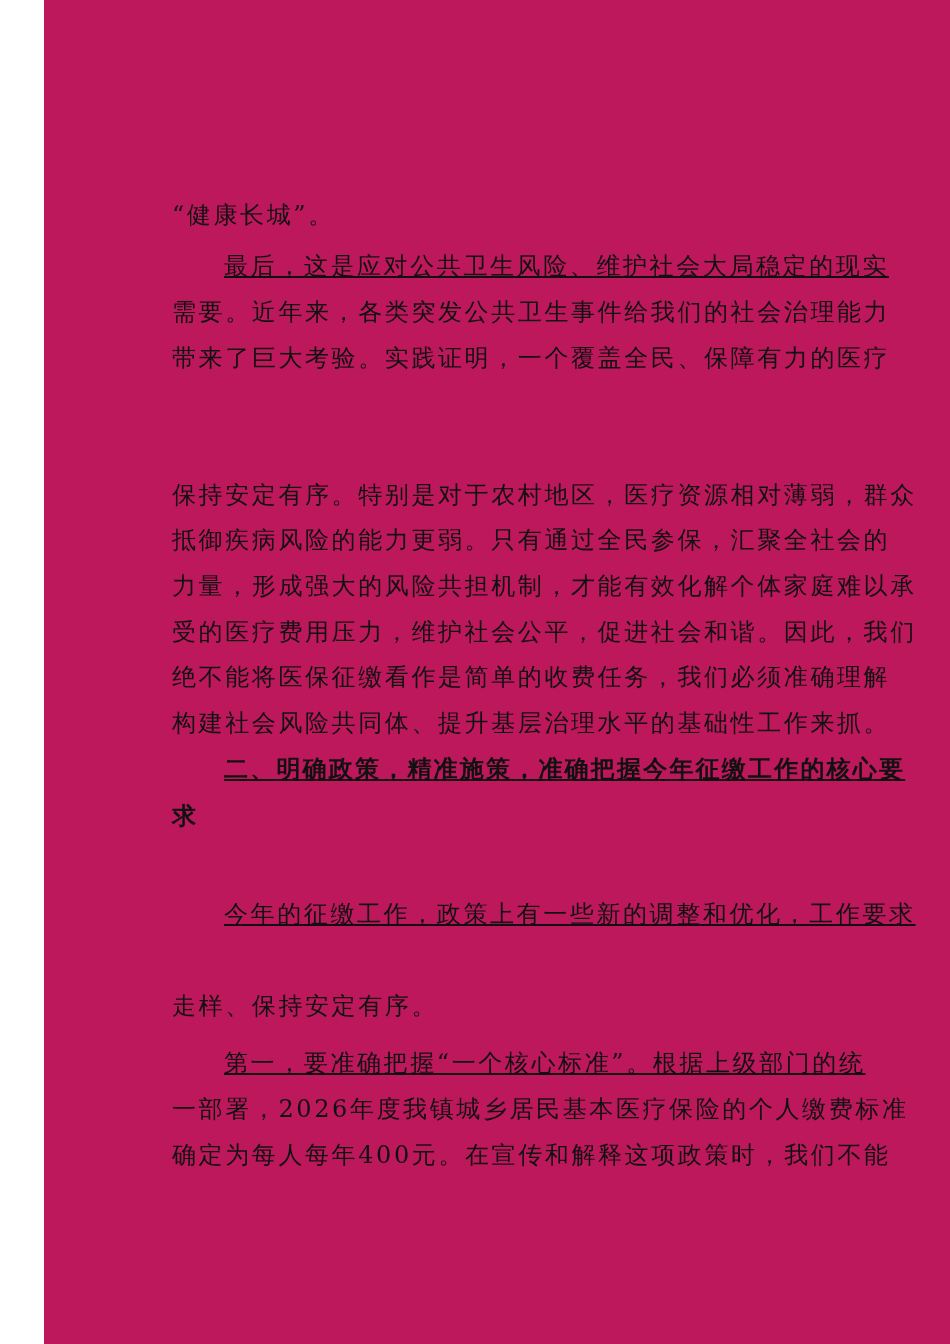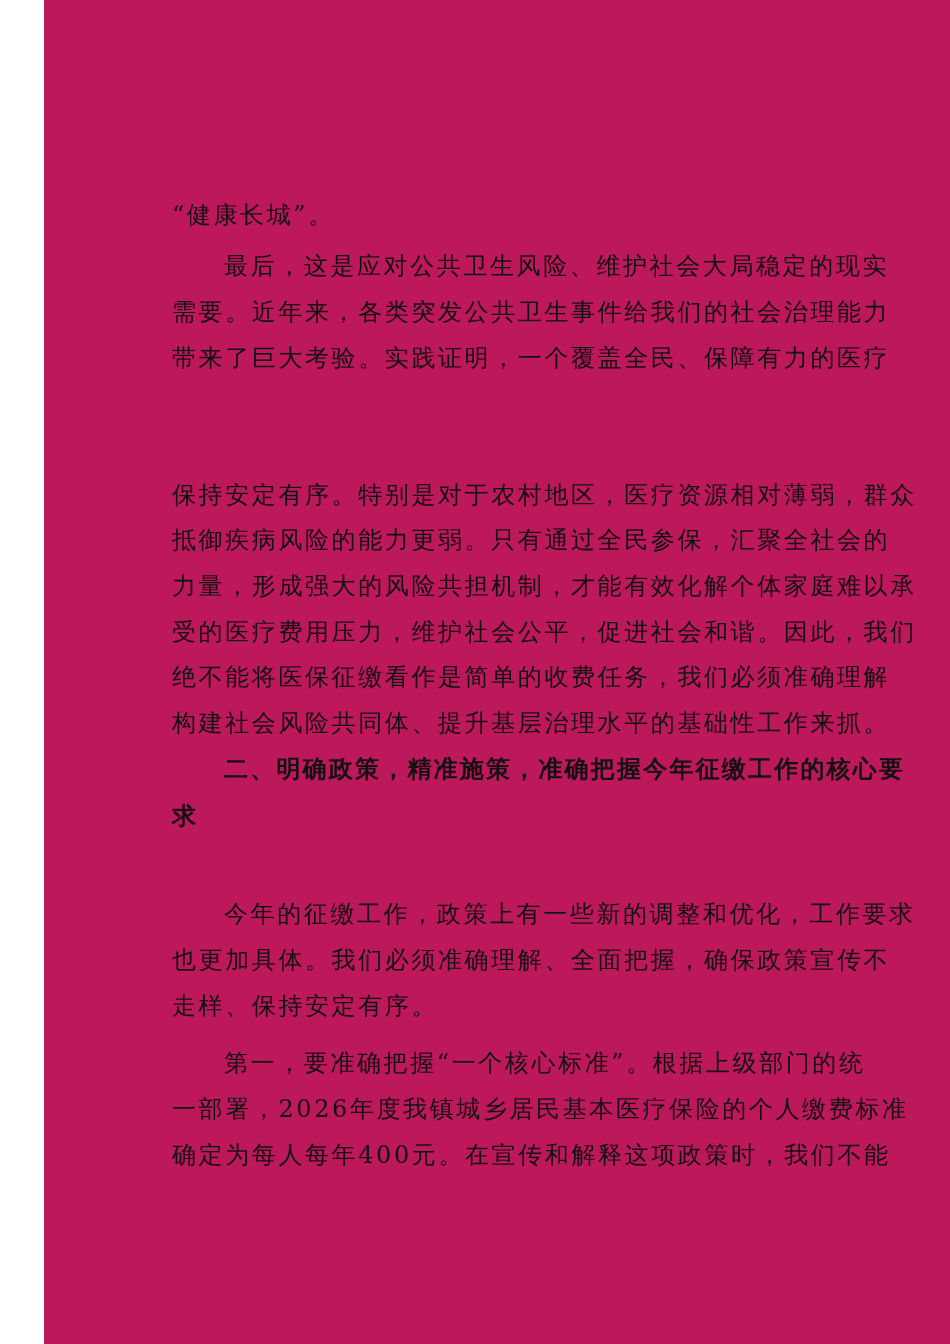--- a/index.html
+++ b/index.html
@@ -9,38 +9,37 @@
     position: absolute;
     left: 128px;
     width: 700px;
     font-family: "DejaVu Serif", "Liberation Serif", serif;
     font-size: 24px;
     color: #111;
     white-space: nowrap;
     letter-spacing: 2.6px;
     line-height: 30px;
   }
-  .indent { padding-left: 52px; }
+  .indent { padding-left: 52px; text-decoration: underline; }
   .bold { font-weight: bold; letter-spacing: 2.2px; }
 </style>
 </head>
 <body>
 
 <div class="page">
   <div class="line" style="top:200px">“健康长城”。</div>
   <div class="line indent" style="top:251px">最后，这是应对公共卫生风险、维护社会大局稳定的现实</div>
   <div class="line" style="top:297px">需要。近年来，各类突发公共卫生事件给我们的社会治理能力</div>
   <div class="line" style="top:343px">带来了巨大考验。实践证明，一个覆盖全民、保障有力的医疗</div>
   <div class="line" style="top:480px">保持安定有序。特别是对于农村地区，医疗资源相对薄弱，群众</div>
   <div class="line" style="top:525px">抵御疾病风险的能力更弱。只有通过全民参保，汇聚全社会的</div>
   <div class="line" style="top:571px">力量，形成强大的风险共担机制，才能有效化解个体家庭难以承</div>
   <div class="line" style="top:617px">受的医疗费用压力，维护社会公平，促进社会和谐。因此，我们</div>
   <div class="line" style="top:662px">绝不能将医保征缴看作是简单的收费任务，我们必须准确理解</div>
   <div class="line" style="top:708px">构建社会风险共同体、提升基层治理水平的基础性工作来抓。</div>
   <div class="line indent bold" style="top:754px">二、明确政策，精准施策，准确把握今年征缴工作的核心要</div>
   <div class="line bold" style="top:801px">求</div>
   <div class="line indent" style="top:899px">今年的征缴工作，政策上有一些新的调整和优化，工作要求</div>
-  <div class="line" style="top:945px">也更加具体。我们必须准确理解、全面把握，确保政策宣传不</div>
   <div class="line" style="top:991px">走样、保持安定有序。</div>
   <div class="line indent" style="top:1048px">第一，要准确把握“一个核心标准”。根据上级部门的统</div>
   <div class="line" style="top:1094px">一部署，2026年度我镇城乡居民基本医疗保险的个人缴费标准</div>
   <div class="line" style="top:1140px">确定为每人每年400元。在宣传和解释这项政策时，我们不能</div>
 </div>
 
 </body></html>

